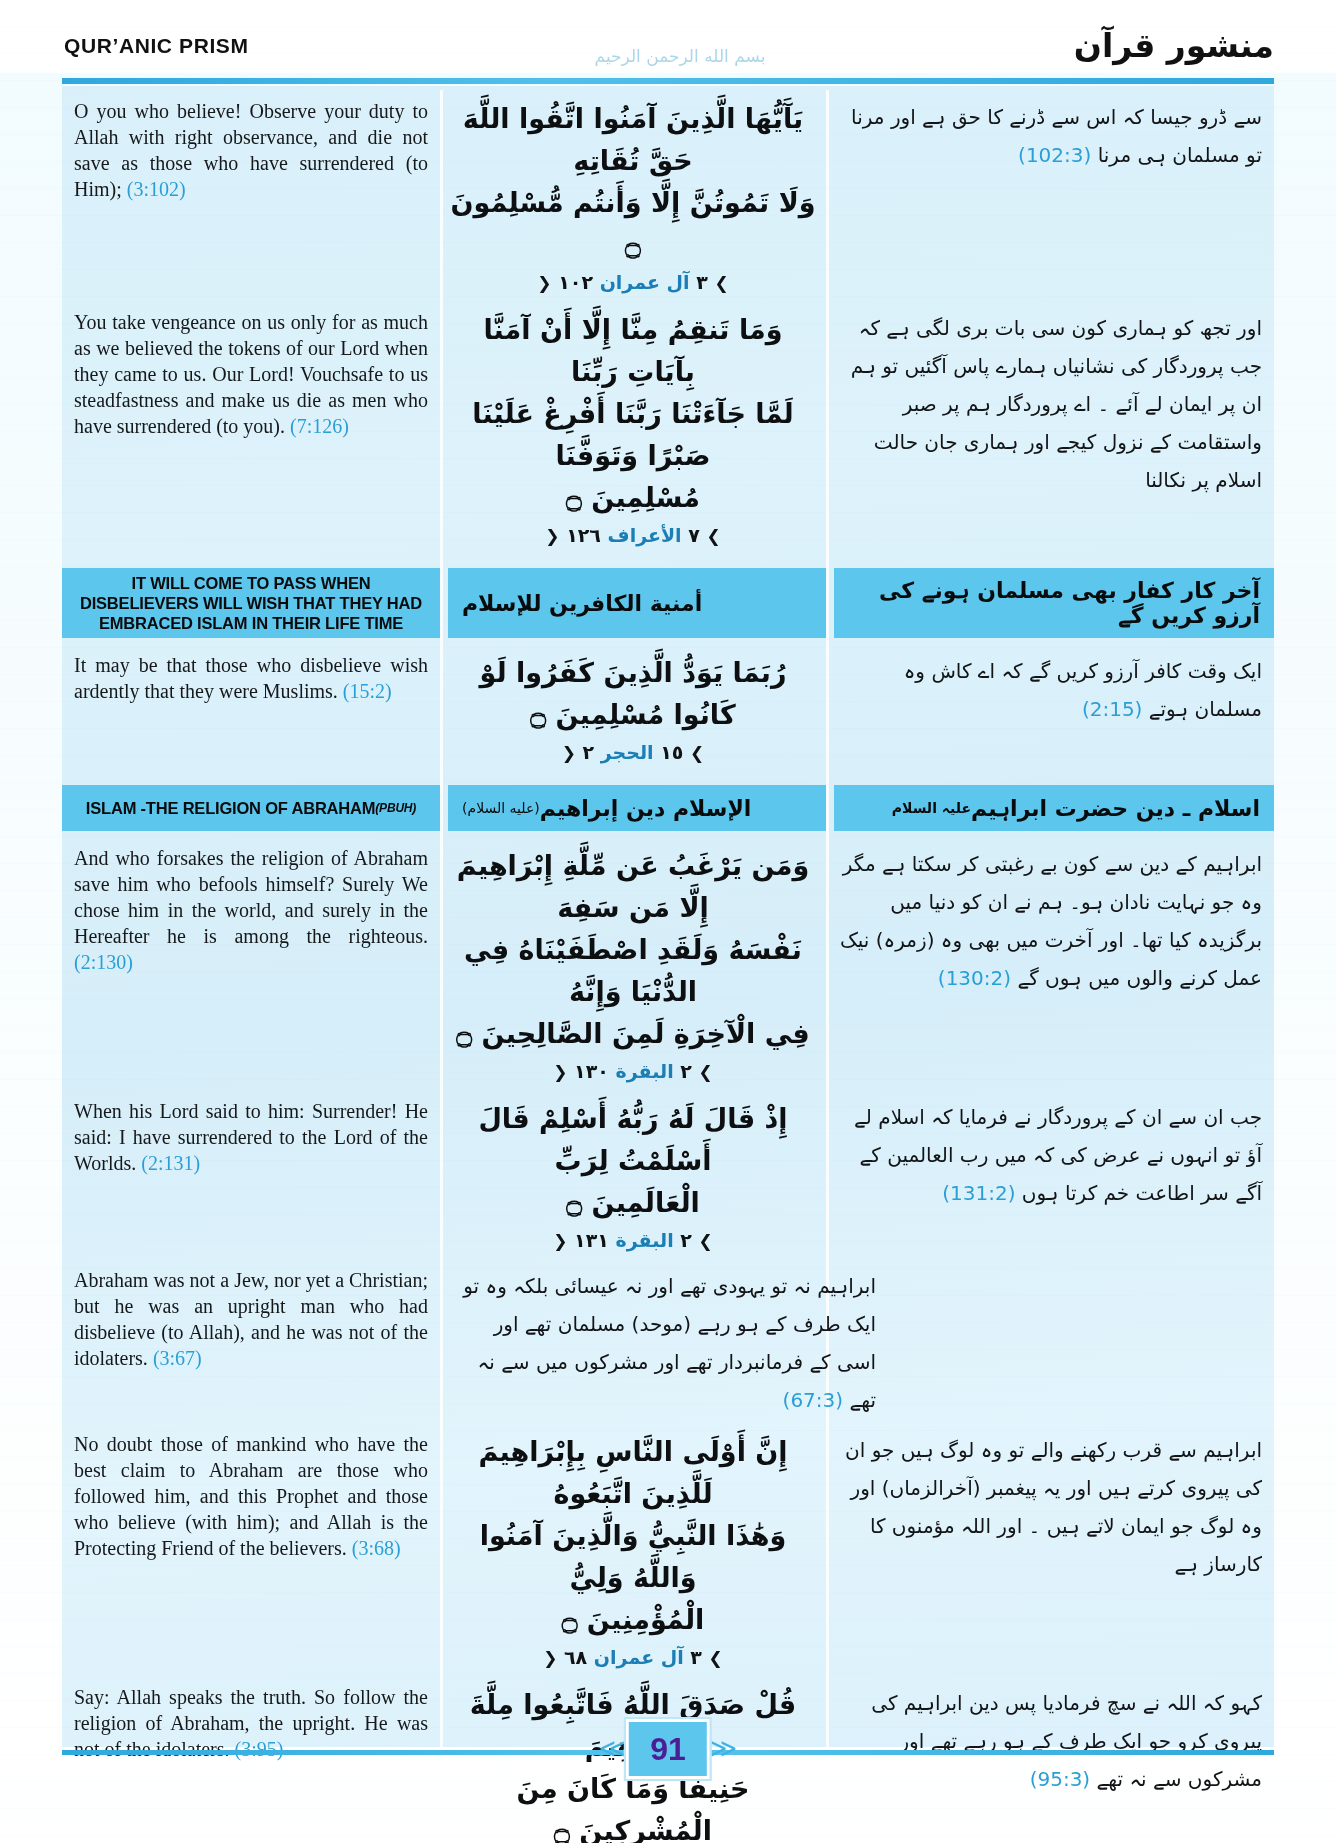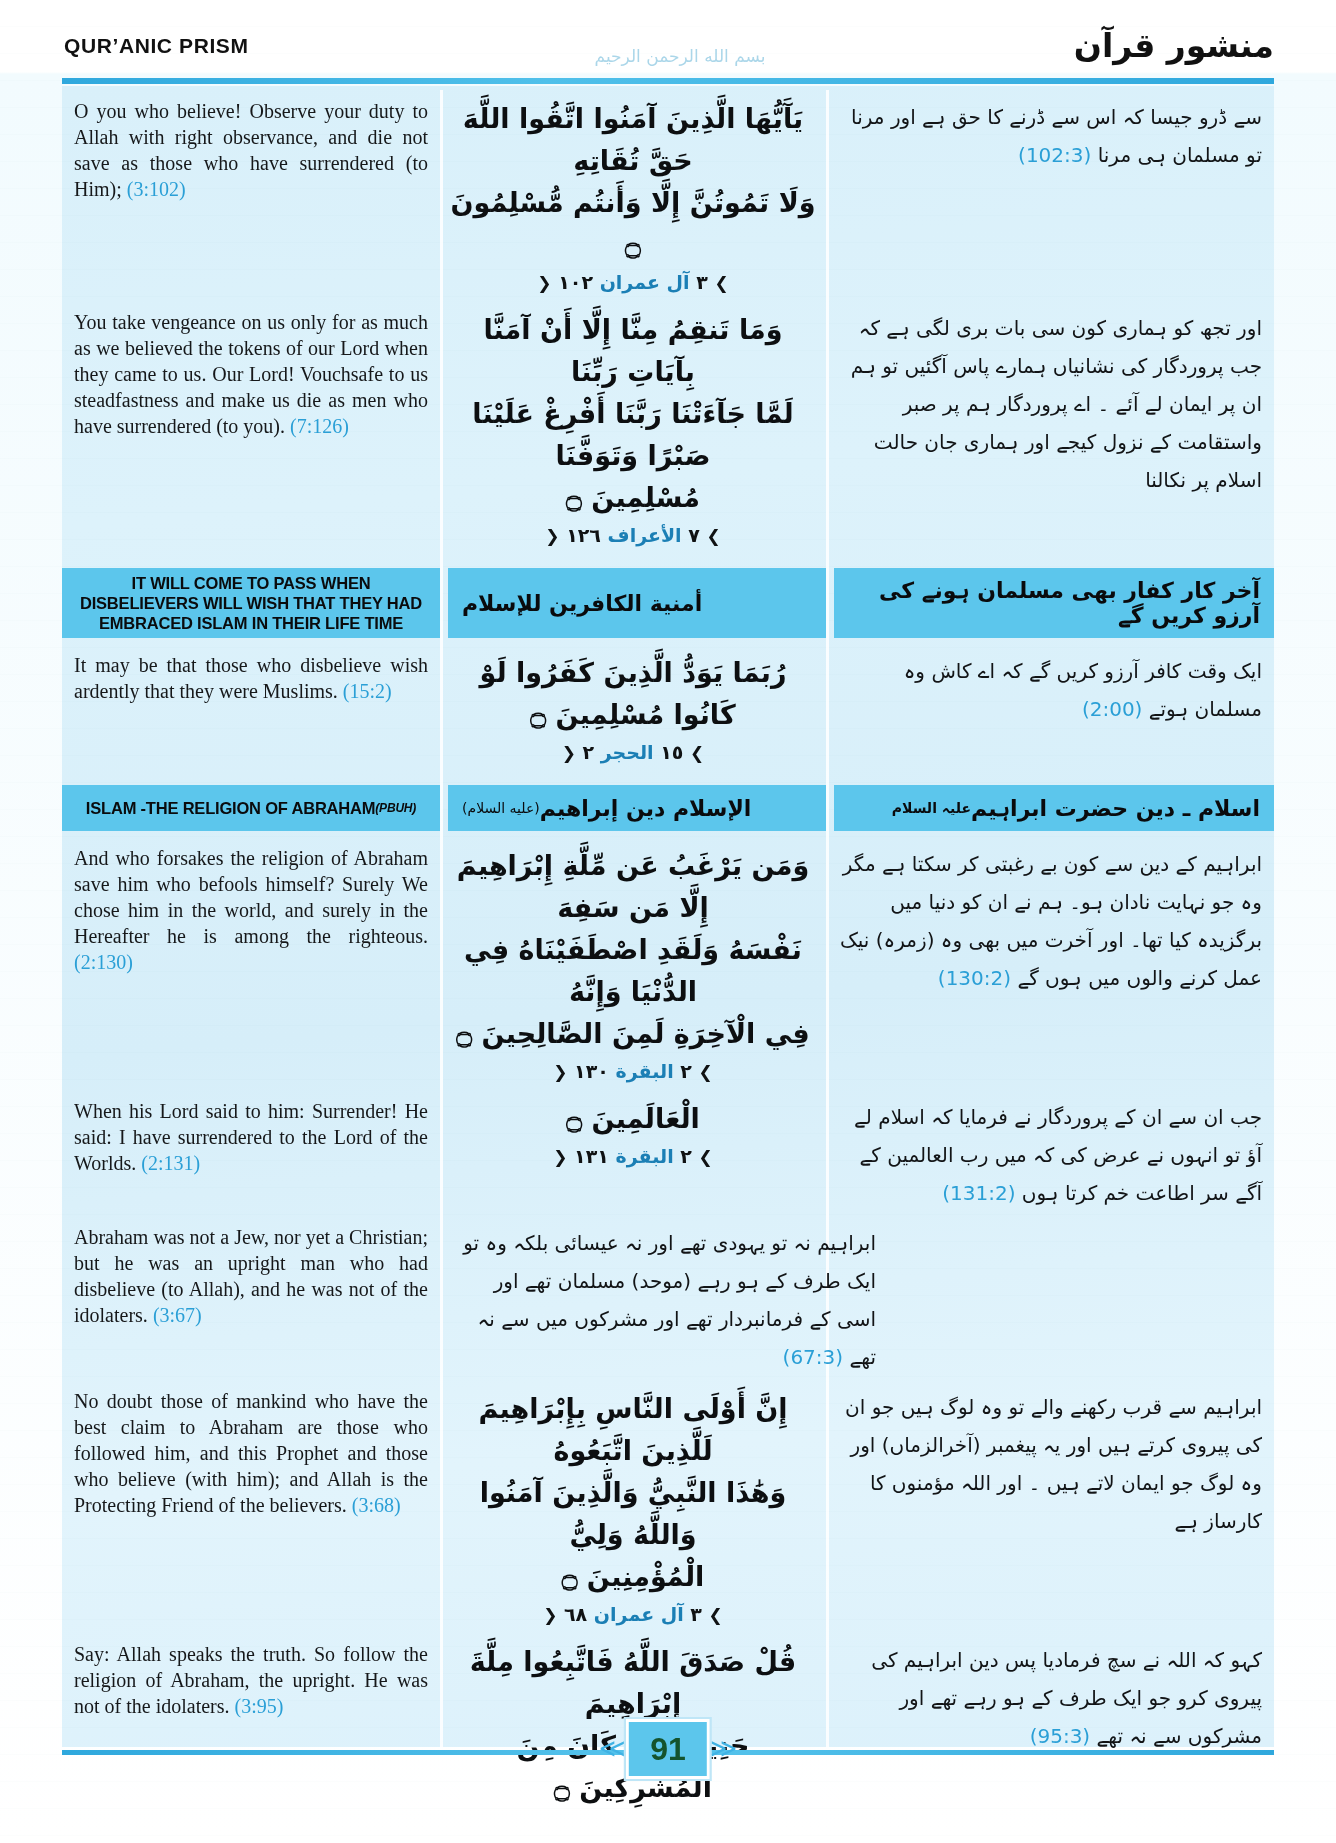--- a/index.html
+++ b/index.html
@@ -150,21 +150,21 @@
     display:flex;align-items:center;
   }
   .wing{ color:#3fb2e4;font-size:26px;line-height:1; }
   .pagenum{
     background:#5cc6ec;
     border:3px solid #ffffff;
     box-shadow:0 0 0 2px #bfe6f7;
     width:78px;height:54px;
     display:flex;align-items:center;justify-content:center;
     font-family:"Liberation Sans", sans-serif;
-    font-weight:bold;font-size:32px;color:#14532d;
+    font-weight:bold;font-size:32px;color:#4c1d95;
   }
 </style>
 </head>
 <body>
 
 <div class="page">
   <div class="tint"></div>
   <div class="bleed"></div>
 
   <div class="hdr">
@@ -212,21 +212,21 @@
       </div>
       <div class="row">
         <div class="col-en">
           <p class="en" style="margin: 0px;"><span>It may be that those who disbelieve wish ardently that they were Muslims.</span> <span class="ref">(15:2)</span></p>
         </div>
         <div class="col-ar">
           <div class="ar">رُبَمَا يَوَدُّ الَّذِينَ كَفَرُوا لَوْ كَانُوا مُسْلِمِينَ ۝</div>
           <div class="ar-src"><span class="orn">❯</span> <span class="num">١٥</span> <span>الحجر</span> <span class="num">٢</span> <span class="orn">❮</span></div>
         </div>
         <div class="col-ur">
-          <p class="ur" style="margin: 0px;"><span>ایک وقت کافر آرزو کریں گے کہ اے کاش وہ مسلمان ہوتے</span> <span class="ref">(2:00)</span></p>
+          <p class="ur" style="margin: 0px;"><span>ایک وقت کافر آرزو کریں گے کہ اے کاش وہ مسلمان ہوتے</span> <span class="ref">(2:15)</span></p>
         </div>
       </div>
       <div class="sec">
         <div class="bar bar-en">
           <span>ISLAM -THE RELIGION OF ABRAHAM</span> 
           <span class="small">(PBUH)</span>
         </div>
         <div class="bar bar-ar">
           <span>الإسلام دين إبراهيم</span> 
           <span class="small">(عليه السلام)</span>
@@ -248,20 +248,21 @@
         </div>
         <div class="col-ur">
           <p class="ur" style="margin: 0px;"><span>ابراہیم کے دین سے کون بے رغبتی کر سکتا ہے مگر وہ جو نہایت نادان ہو۔ ہم نے ان کو دنیا میں برگزیدہ کیا تھا۔ اور آخرت میں بھی وہ (زمرہ) نیک عمل کرنے والوں میں ہوں گے</span> <span class="ref">(130:2)</span></p>
         </div>
       </div>
       <div class="row">
         <div class="col-en">
           <p class="en" style="margin: 0px;"><span>When his Lord said to him: Surrender! He said: I have surrendered to the Lord of the Worlds.</span> <span class="ref">(2:131)</span></p>
         </div>
         <div class="col-ar">
+          <div class="ar">إِذْ قَالَ لَهُ رَبُّهُ أَسْلِمْ قَالَ أَسْلَمْتُ لِرَبِّ</div>
           <div class="ar">الْعَالَمِينَ ۝</div>
           <div class="ar-src"><span class="orn">❯</span> <span class="num">٢</span> <span>البقرة</span> <span class="num">١٣١</span> <span class="orn">❮</span></div>
         </div>
         <div class="col-ur">
           <p class="ur" style="margin: 0px;"><span>جب ان سے ان کے پروردگار نے فرمایا کہ اسلام لے آؤ تو انہوں نے عرض کی کہ میں رب العالمین کے آگے سر اطاعت خم کرتا ہوں</span> <span class="ref">(131:2)</span></p>
         </div>
       </div>
       <div class="row">
         <div class="col-en">
           <p class="en" style="margin: 0px;"><span>Abraham was not a Jew, nor yet a Christian; but he was an upright man who had disbelieve (to Allah), and he was not of the idolaters.</span> <span class="ref">(3:67)</span></p>

